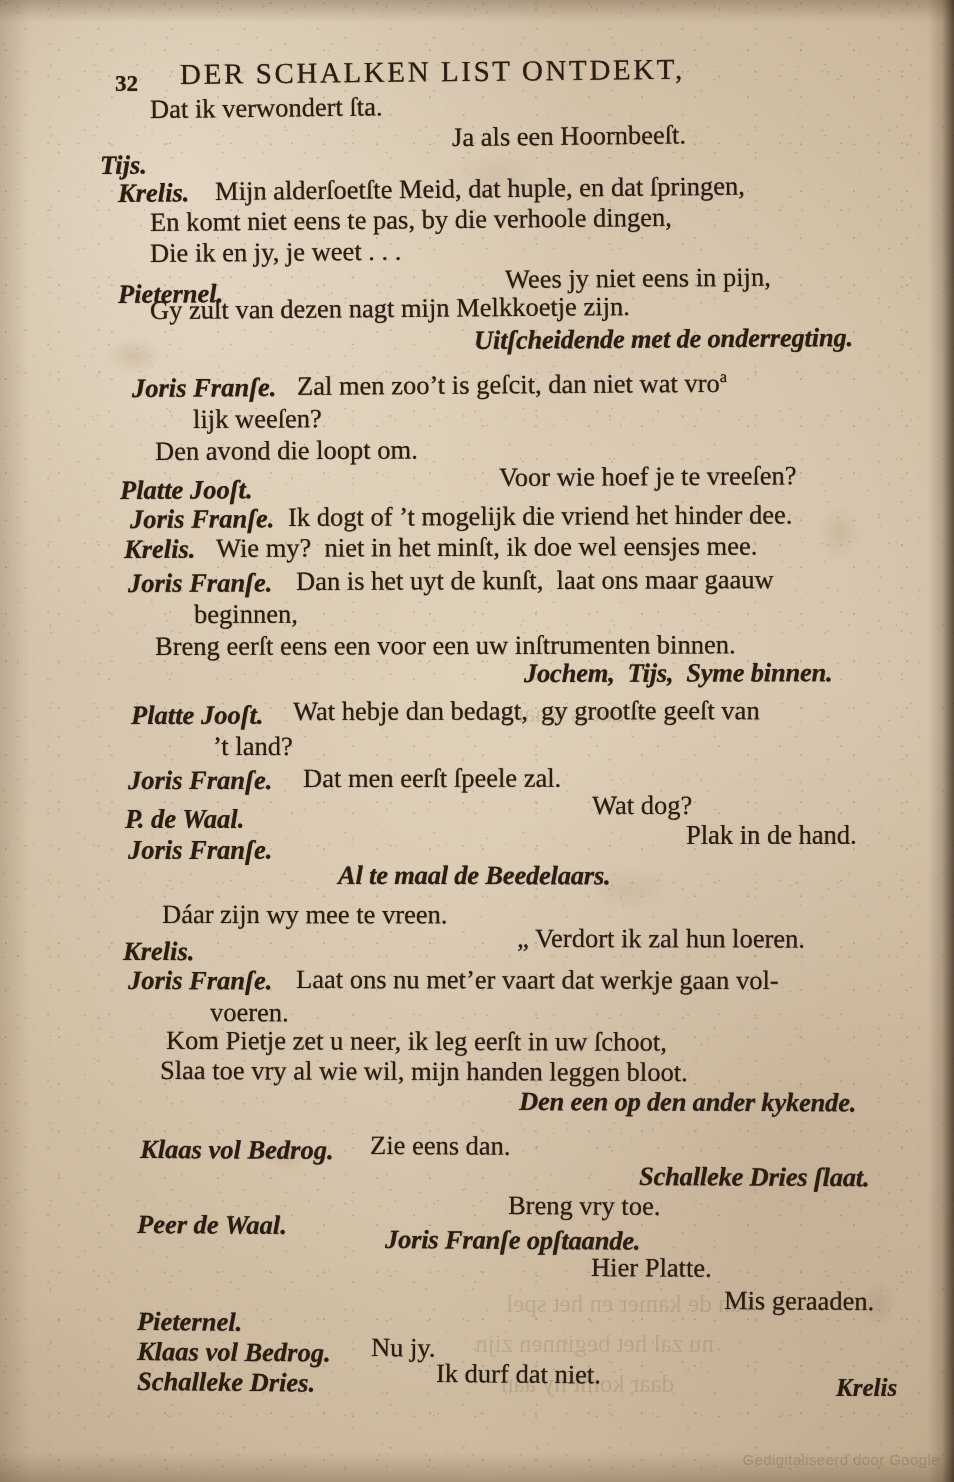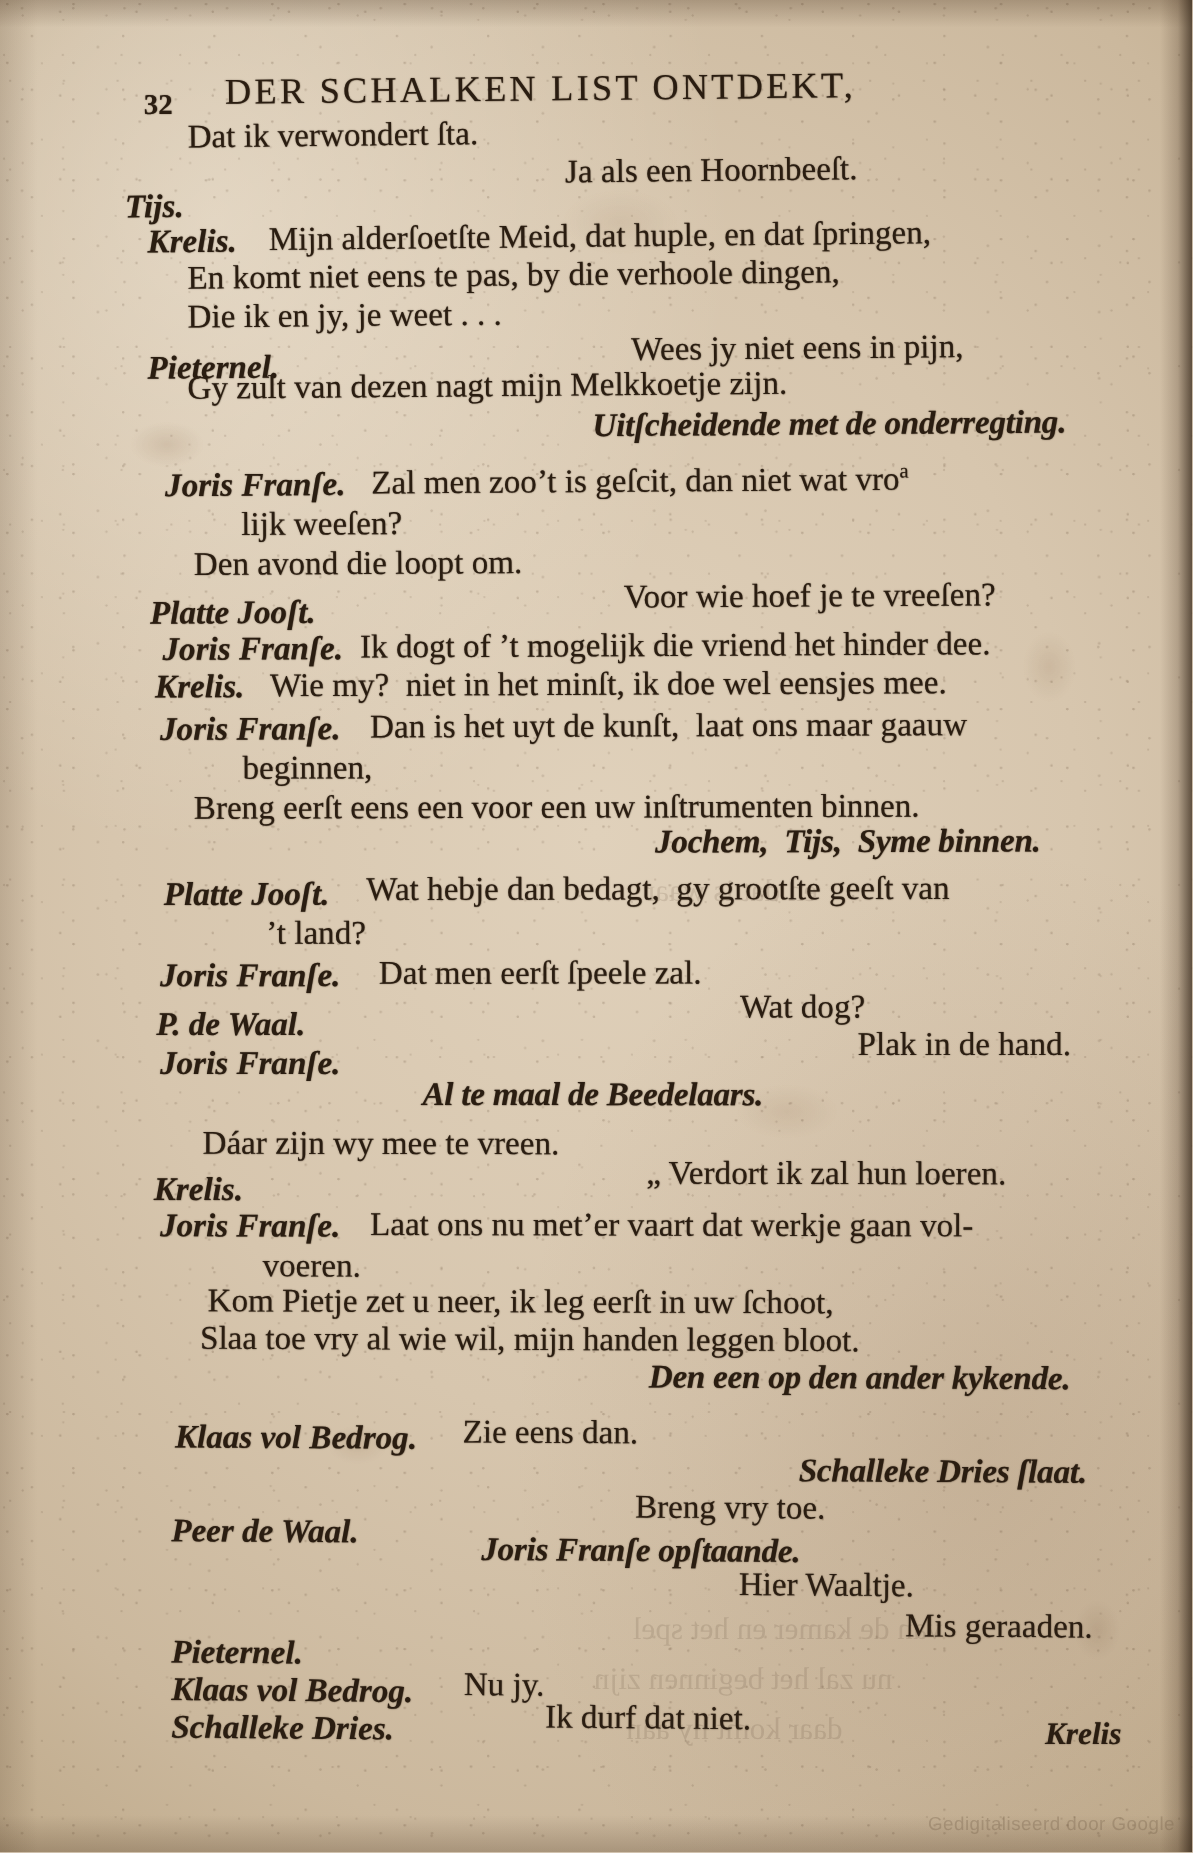--- a/index.html
+++ b/index.html
@@ -171,21 +171,21 @@
         <div class="ln rom" style="left: 210px; top: 999px; transform: rotate(0.16deg);"><span>voeren.</span></div>
         <div class="ln rom" style="left: 166px; top: 1027px; transform: rotate(0.19deg);"><span>Kom Pietje zet u neer, ik leg eerſt in uw ſchoot,</span></div>
         <div class="ln rom" style="left: 160px; top: 1057px; transform: rotate(0.21deg);"><span>Slaa toe vry al wie wil, mijn handen leggen bloot.</span></div>
         <div class="ln ital" style="left: 519px; top: 1088px; transform: rotate(0.24deg);"><span>Den een op den ander kykende.</span></div>
         <div class="ln spk" style="left: 140px; top: 1136px; transform: rotate(0.28deg);"><span>Klaas vol Bedrog.</span></div>
         <div class="ln rom" style="left: 370px; top: 1132px; transform: rotate(0.28deg);"><span>Zie eens dan.</span></div>
         <div class="ln ital" style="left: 639px; top: 1163px; transform: rotate(0.31deg);"><span>Schalleke Dries ſlaat.</span></div>
         <div class="ln spk" style="left: 137px; top: 1211px; transform: rotate(0.35deg);"><span>Peer de Waal.</span></div>
         <div class="ln rom" style="left: 508px; top: 1192px; transform: rotate(0.34deg);"><span>Breng vry toe.</span></div>
         <div class="ln ital" style="left: 385px; top: 1226px; transform: rotate(0.37deg);"><span>Joris Franſe opſtaande.</span></div>
-        <div class="ln rom" style="left: 591px; top: 1254px; transform: rotate(0.39deg);"><span>Hier Waaltje.</span></div>
+        <div class="ln rom" style="left: 591px; top: 1254px; transform: rotate(0.39deg);"><span>Hier Platte.</span></div>
         <div class="ln rom" style="left: 724px; top: 1287px; transform: rotate(0.42deg);"><span>Mis geraaden.</span></div>
         <div class="ln spk" style="left: 137px; top: 1308px; transform: rotate(0.44deg);"><span>Pieternel.</span></div>
         <div class="ln spk" style="left: 137px; top: 1338px; transform: rotate(0.47deg);"><span>Klaas vol Bedrog.</span></div>
         <div class="ln rom" style="left: 371px; top: 1334px; transform: rotate(0.47deg);"><span>Nu jy.</span></div>
         <div class="ln spk" style="left: 137px; top: 1368px; transform: rotate(0.5deg);"><span>Schalleke Dries.</span></div>
         <div class="ln rom" style="left: 436px; top: 1360px; transform: rotate(0.49deg);"><span>Ik durf dat niet.</span></div>
       </div>
 
     <div class="ln catch" style="left:836px;top:1375px;">Krelis</div>
   </div>

